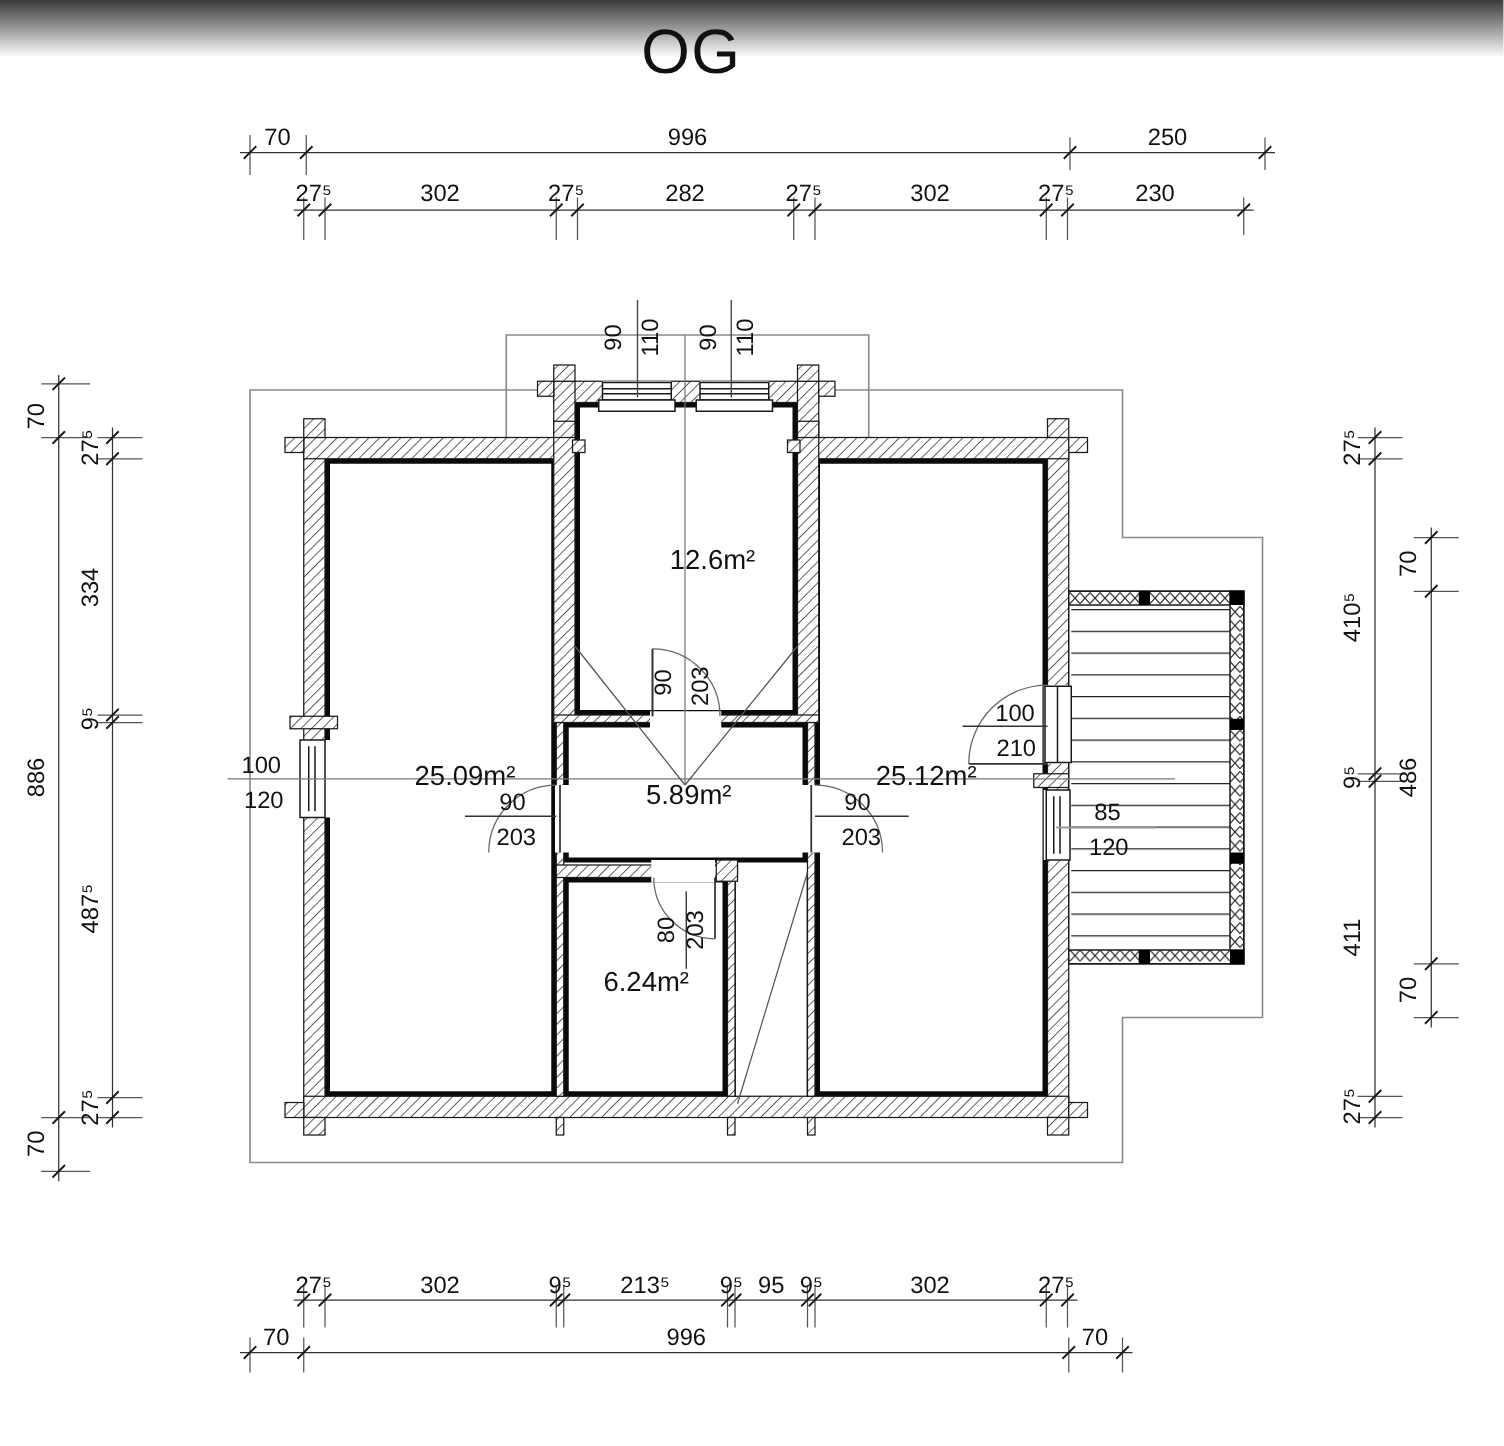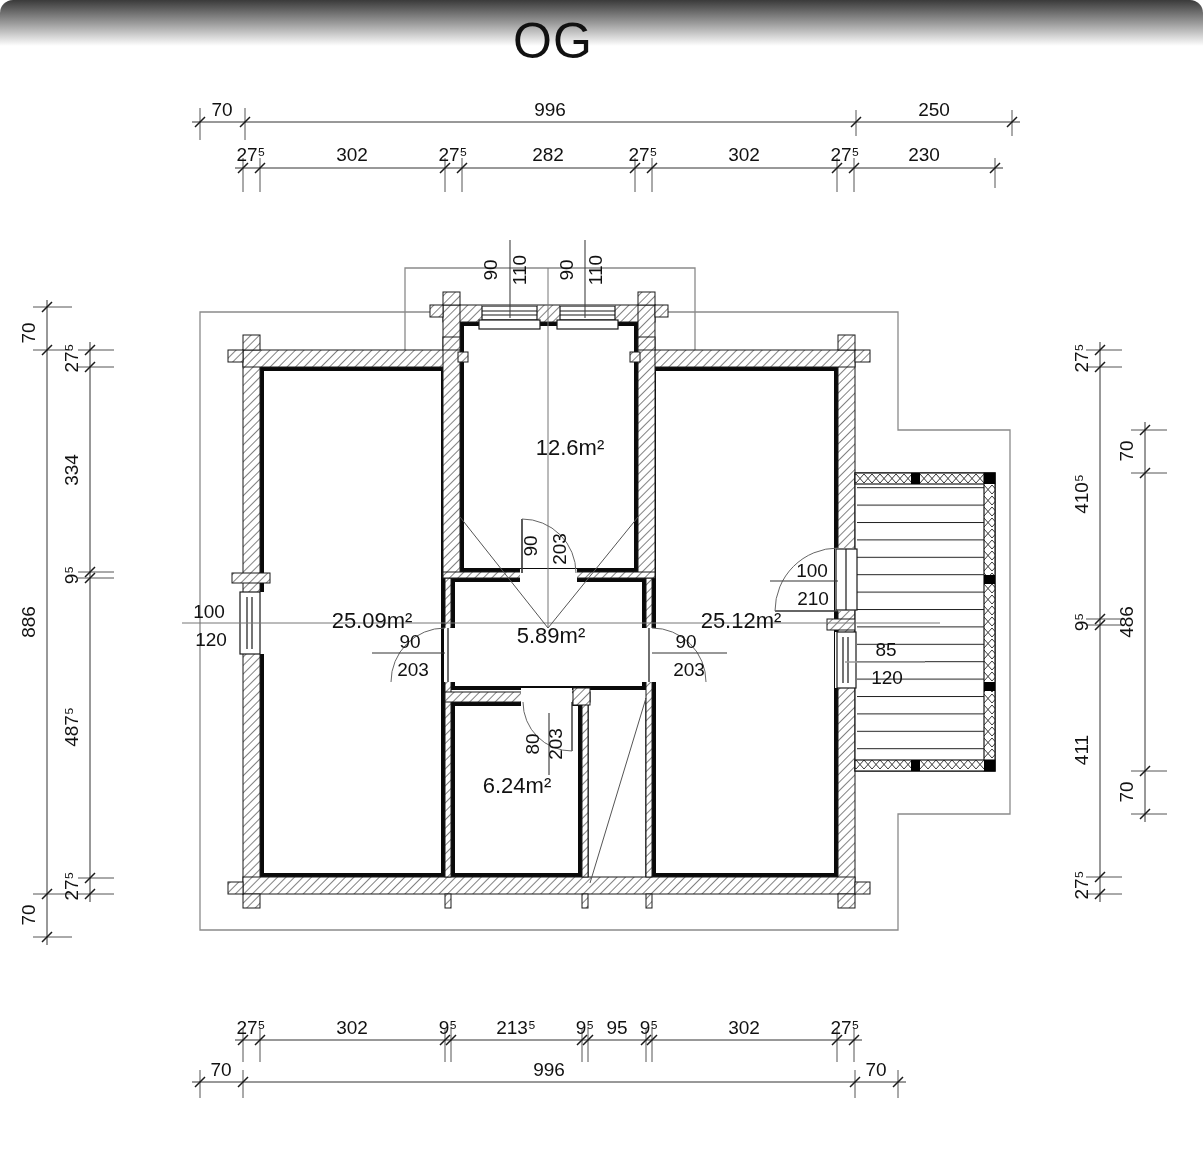--- a/index.html
+++ b/index.html
@@ -1,16 +1,16 @@
 <!DOCTYPE html>
 <html><head>
 <meta charset="utf-8">
 <style>
   html,body{margin:0;padding:0;background:#fff;}
-  .stage{position:relative;width:1203px;height:1157px;background:#fff;overflow:hidden;border-radius:13px;}
+  .stage{position:relative;width:1203px;height:1157px;background:#fff;overflow:hidden;}
   svg{display:block;}
   text{font-family:"Liberation Sans","DejaVu Sans",sans-serif;fill:#111;}
   .title{font-size:50px;letter-spacing:1px;}
   .dim{font-size:19px;}
   .room{font-size:22px;}
   .lbl{font-size:19px;}
 </style>
 </head>
 <body>
 

